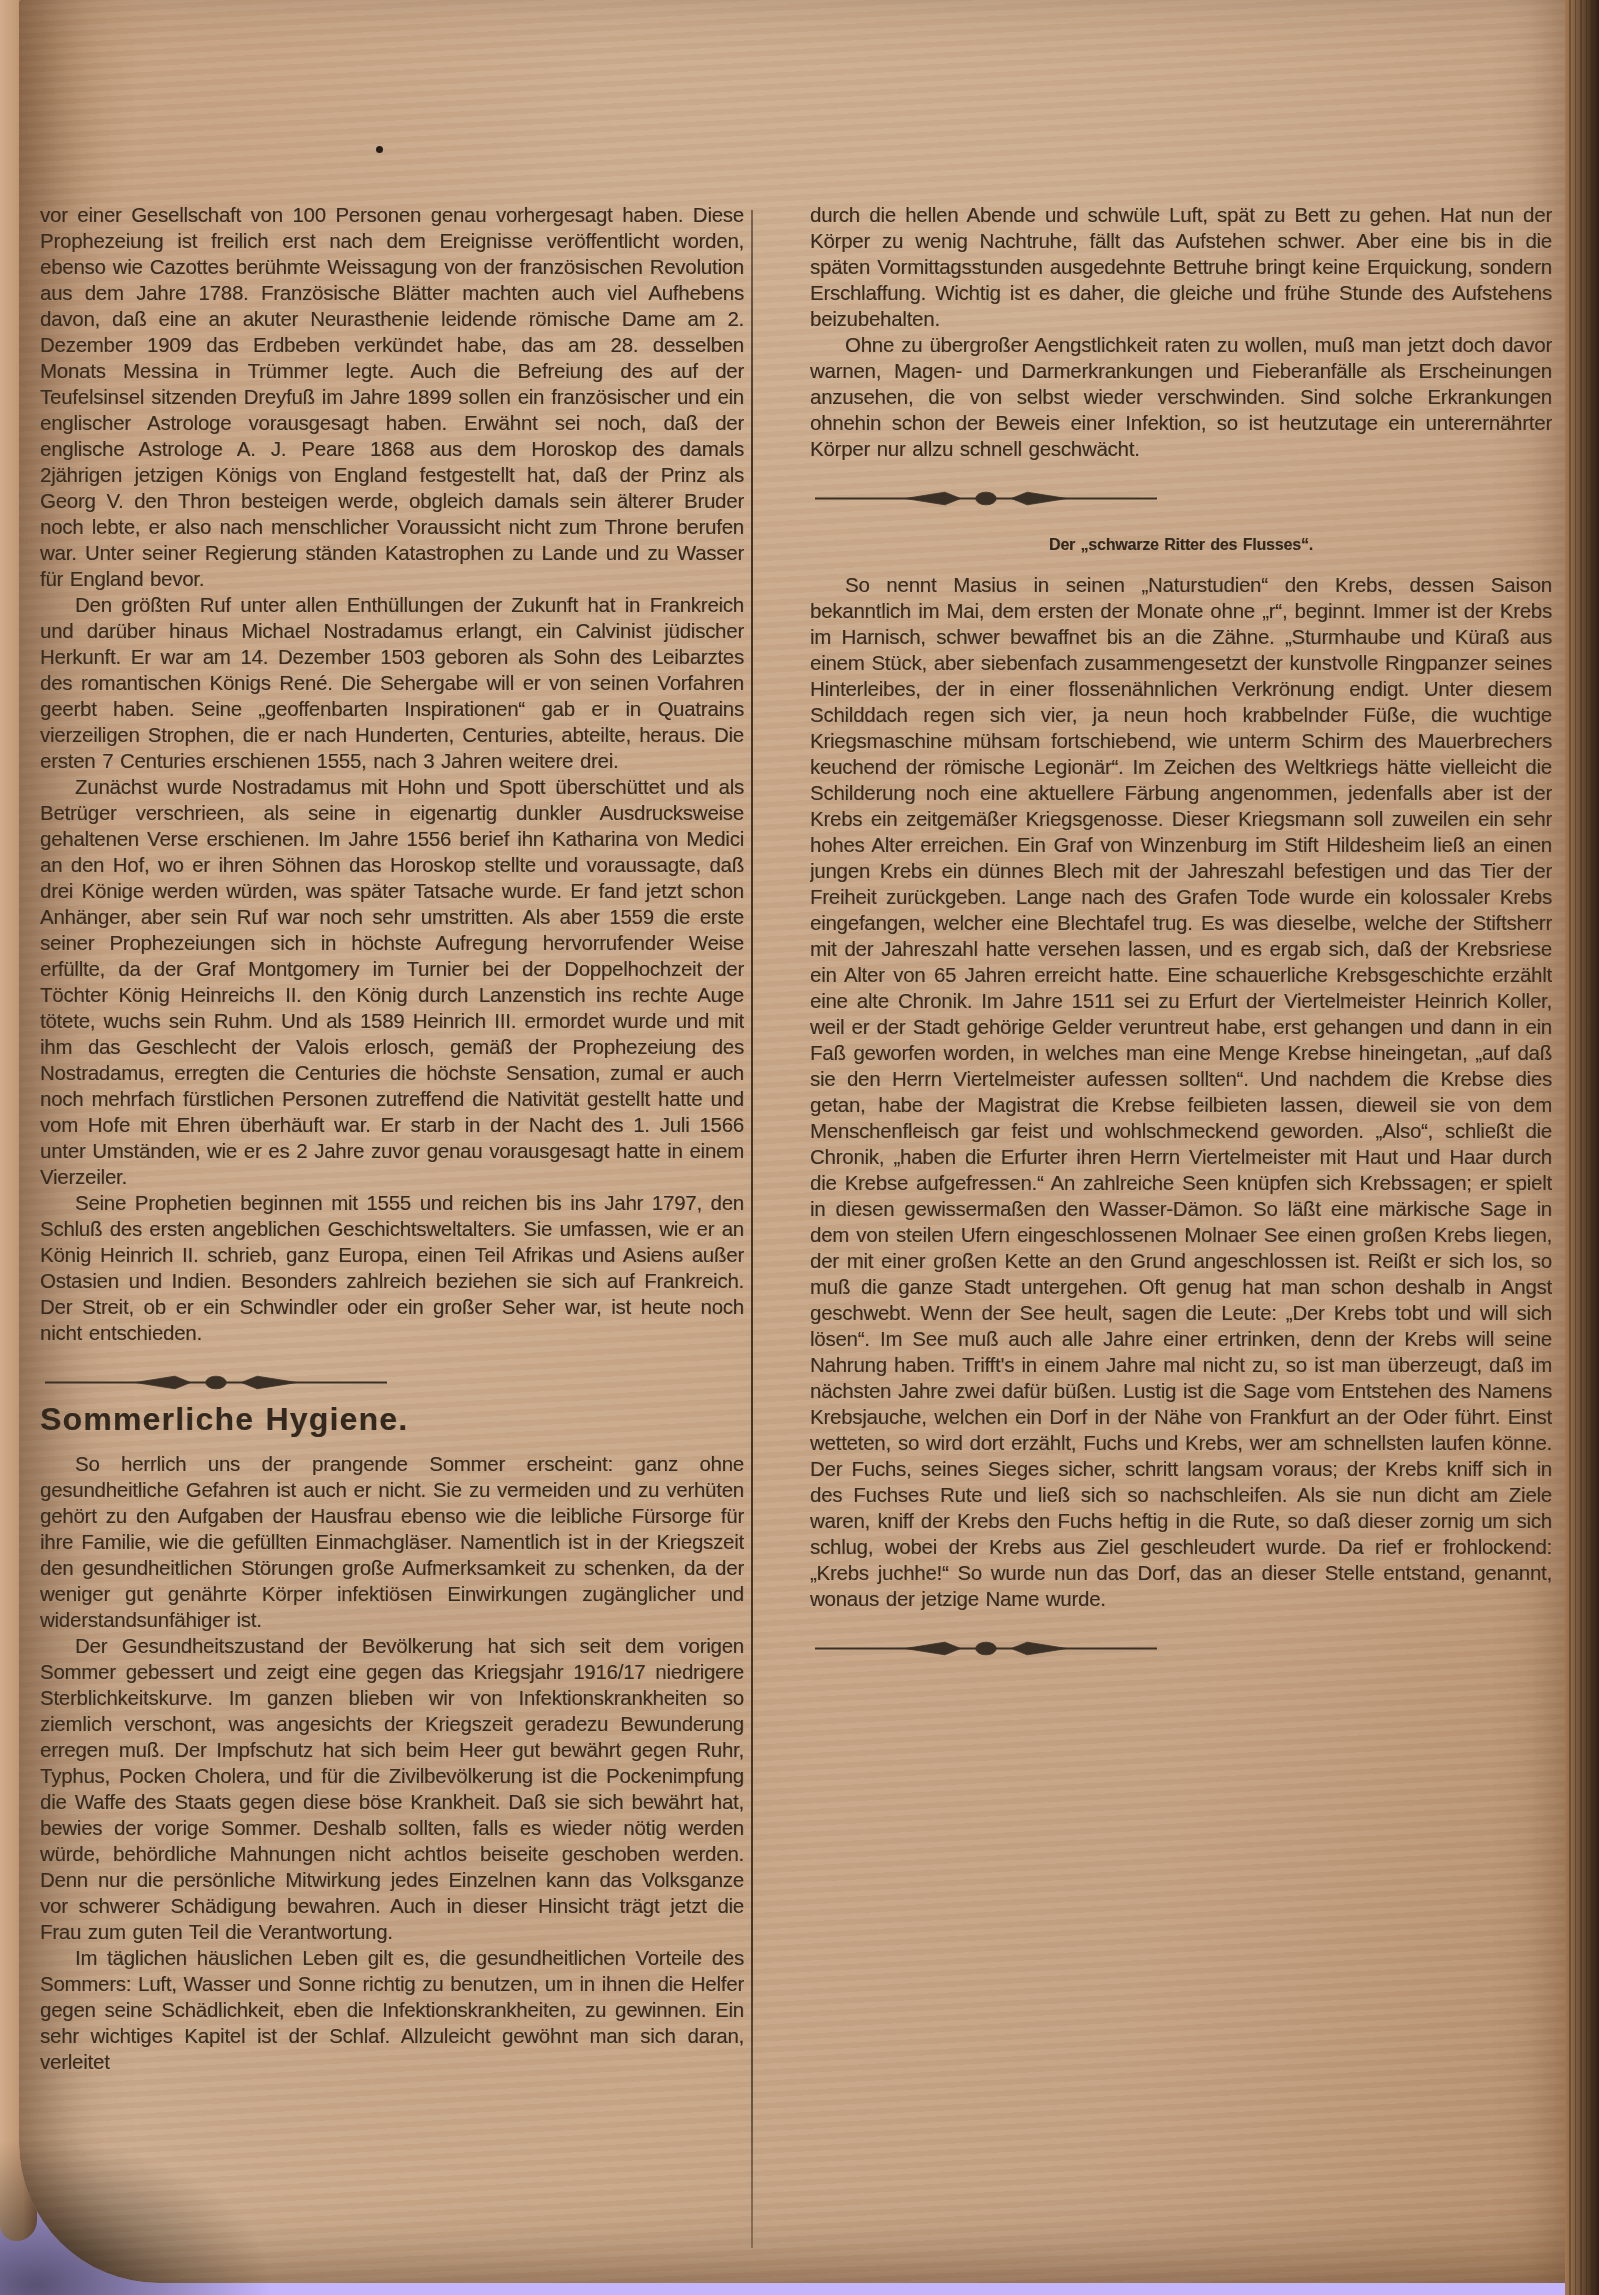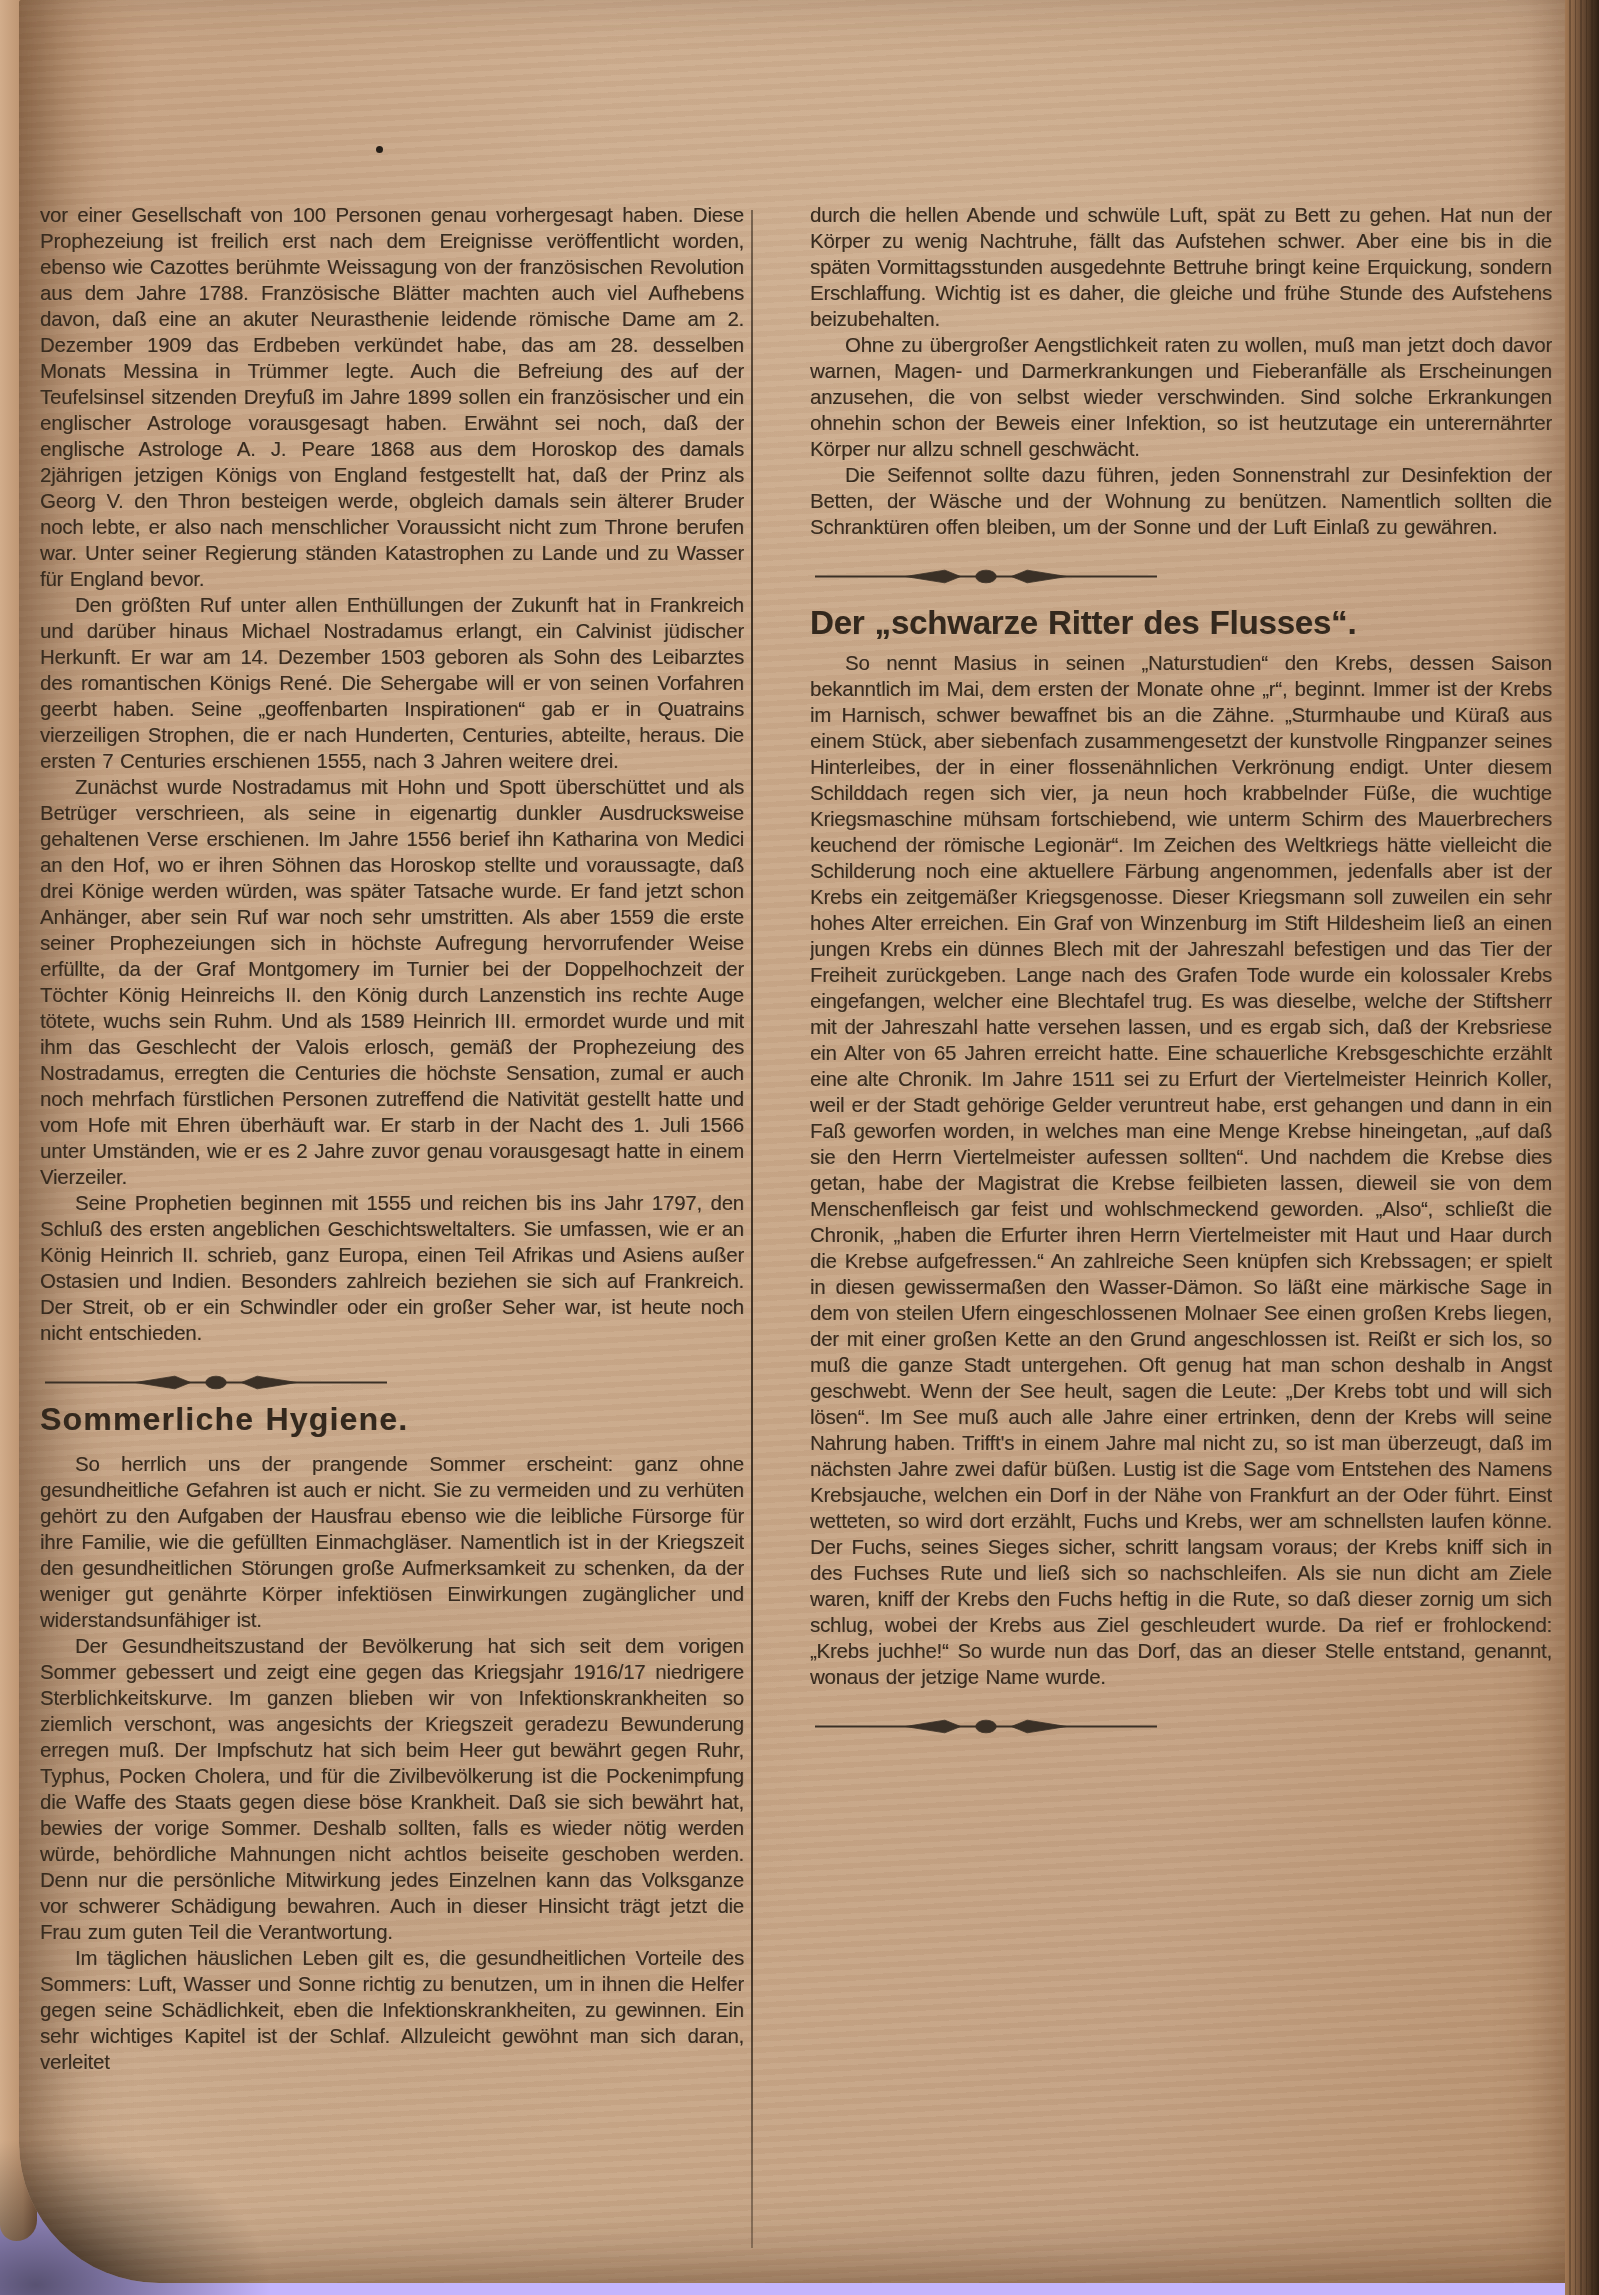--- a/index.html
+++ b/index.html
@@ -47,21 +47,21 @@
     text-align:justify;letter-spacing:-0.2px;word-spacing:1.2px;overflow:hidden;
     text-shadow:0.4px 0.4px 0.6px rgba(55,43,31,0.35);}
   .col-left{left:40px;width:704px;height:2044px;}
   .col-right{left:810px;width:742px;height:2048px;}
 
   .para{margin:0;text-indent:35px;}
   .para.first{text-indent:0;}
 
   .h-main{font-size:32px;font-weight:bold;text-align:left;margin:14.4px 0 19px;
     letter-spacing:1.2px;color:#33281d;}
-  .h-sub{font-size:33px;font-weight:bold;margin:24px 0 14.4px;color:#33281d;}
+  .h-sub{font-size:16px;font-weight:bold;text-align:center;margin:24px 0 14.4px;color:#33281d;}
 
   .ornament{display:block;margin:27px auto 6.4px;}
   .ornament svg{display:block;}
 </style>
 </head>
 <body>
 
 <div class="photo">
 
   <div class="underpage"></div>
@@ -91,21 +91,20 @@
     <h2 class="h-main">Sommerliche Hygiene.</h2>
 
     <p class="para">So herrlich uns der prangende Sommer erscheint: ganz ohne gesundheitliche Gefahren ist auch er nicht. Sie zu vermeiden und zu verhüten gehört zu den Aufgaben der Hausfrau ebenso wie die leibliche Fürsorge für ihre Familie, wie die gefüllten Einmachgläser. Namentlich ist in der Kriegszeit den gesundheitlichen Störungen große Aufmerksamkeit zu schenken, da der weniger gut genährte Körper infektiösen Einwirkungen zugänglicher und widerstandsunfähiger ist.</p>
     <p class="para">Der Gesundheitszustand der Bevölkerung hat sich seit dem vorigen Sommer gebessert und zeigt eine gegen das Kriegsjahr 1916/17 niedrigere Sterblichkeitskurve. Im ganzen blieben wir von Infektionskrankheiten so ziemlich verschont, was angesichts der Kriegszeit geradezu Bewunderung erregen muß. Der Impfschutz hat sich beim Heer gut bewährt gegen Ruhr, Typhus, Pocken Cholera, und für die Zivilbevölkerung ist die Pockenimpfung die Waffe des Staats gegen diese böse Krankheit. Daß sie sich bewährt hat, bewies der vorige Sommer. Deshalb sollten, falls es wieder nötig werden würde, behördliche Mahnungen nicht achtlos beiseite geschoben werden. Denn nur die persönliche Mitwirkung jedes Einzelnen kann das Volksganze vor schwerer Schädigung bewahren. Auch in dieser Hinsicht trägt jetzt die Frau zum guten Teil die Verantwortung.</p>
     <p class="para">Im täglichen häuslichen Leben gilt es, die gesundheitlichen Vorteile des Sommers: Luft, Wasser und Sonne richtig zu benutzen, um in ihnen die Helfer gegen seine Schädlichkeit, eben die Infektionskrankheiten, zu gewinnen. Ein sehr wichtiges Kapitel ist der Schlaf. Allzuleicht gewöhnt man sich daran, verleitet</p>
   </div>
 
   <div class="col col-right">
     <p class="para first">durch die hellen Abende und schwüle Luft, spät zu Bett zu gehen. Hat nun der Körper zu wenig Nachtruhe, fällt das Aufstehen schwer. Aber eine bis in die späten Vormittagsstunden ausgedehnte Bettruhe bringt keine Erquickung, sondern Erschlaffung. Wichtig ist es daher, die gleiche und frühe Stunde des Aufstehens beizubehalten.</p>
     <p class="para">Ohne zu übergroßer Aengstlichkeit raten zu wollen, muß man jetzt doch davor warnen, Magen- und Darmerkrankungen und Fieberanfälle als Erscheinungen anzusehen, die von selbst wieder verschwinden. Sind solche Erkrankungen ohnehin schon der Beweis einer Infektion, so ist heutzutage ein unterernährter Körper nur allzu schnell geschwächt.</p>
-    <p class="para">Die Seifennot sollte dazu führen, jeden Sonnenstrahl zur Desinfektion der Betten, der Wäsche und der Wohnung zu benützen. Namentlich sollten die Schranktüren offen bleiben, um der Sonne und der Luft Einlaß zu gewähren.</p>
 
     <span class="ornament">
       <svg width="352" height="19" viewBox="0 0 440 24" xmlns="http://www.w3.org/2000/svg">
         <g fill="#3a3026" stroke="#3a3026">
           <line x1="4" y1="12" x2="436" y2="12" stroke-width="2.6"></line>
           <polygon points="118,12 168,4 188,12 168,20"></polygon>
           <ellipse cx="220" cy="12" rx="13" ry="8"></ellipse>
           <polygon points="322,12 272,4 252,12 272,20"></polygon>
         </g>
       </svg>

